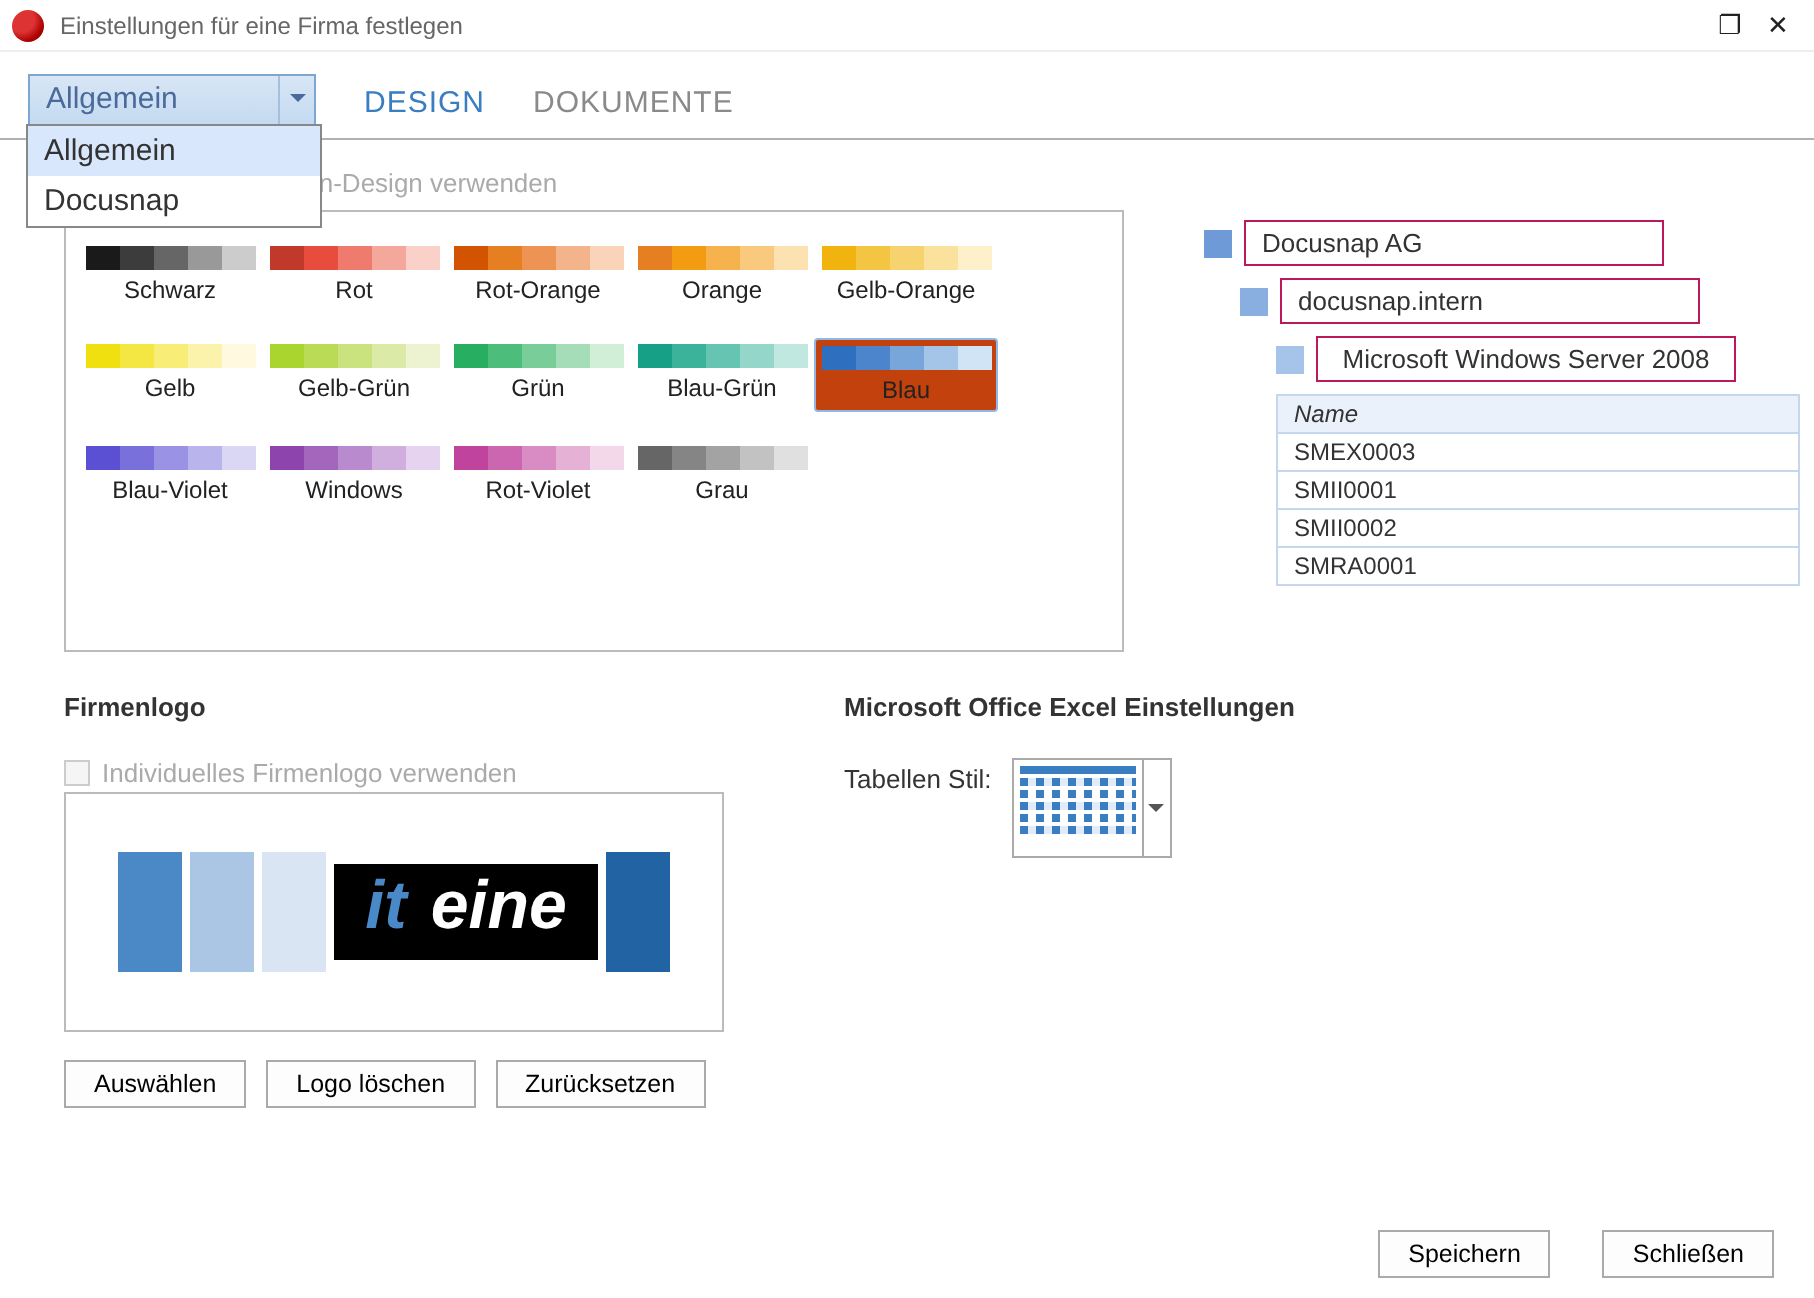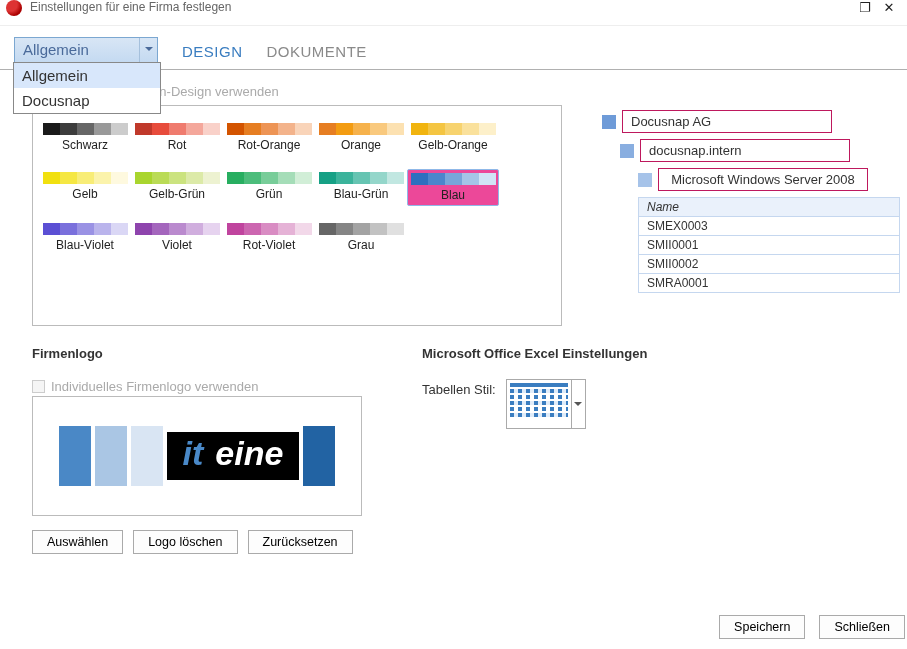--- a/index.html
+++ b/index.html
@@ -9,21 +9,21 @@
       background: #fff;
       color: #333;
       width: 907px;
       height: 649px;
       overflow: hidden;
       position: relative;
     }
     .titlebar {
       height: 26px;
       display: flex;
-      align-items: flex-start;
+      align-items: center;
       padding: 0 6px;
       border-bottom: 1px solid #eee;
     }
     .titlebar .app-icon {
       width: 16px; height: 16px; margin-right: 8px;
       border-radius: 50%;
       background: radial-gradient(circle at 30% 30%, #d33 40%, #a00 70%);
     }
     .titlebar .title { color: #666; font-size: 12px; flex: 1; }
     .titlebar .winbtn { width: 24px; text-align: center; color: #222; cursor: pointer; }
@@ -90,21 +90,21 @@
       display: flex; flex-wrap: wrap;
     }
     .swatch-item {
       width: 92px;
       text-align: center;
       margin: 4px 0 10px 0;
       padding: 3px 2px;
       font-size: 12px;
     }
     .swatch-item.selected {
-      background: #ec4899;
+      background: #c2410c;
       border: 1px solid #8fb8e8;
       border-radius: 2px;
     }
     .swatch-row { display: flex; justify-content: center; gap: 0; margin-bottom: 3px; }
     .sw { width: 17px; height: 12px; }
     .swatch-label { color: #222; }
     .tree-section { flex: 1; padding-top: 26px; }
     .tree-node { display: flex; align-items: center; gap: 6px; margin-bottom: 6px; }
     .tree-icon { width: 14px; height: 14px; background: #6e9bd8; }
     .tree-icon.mid { background: #89aee0; }
@@ -173,22 +173,22 @@
     .style-preview .hdr { background: #3a7dc0; }
     .style-preview .row1 { background: repeating-linear-gradient(90deg,#3a7dc0 0 4px,#e0ecf9 4px 8px); }
     .style-preview .row2 { background: repeating-linear-gradient(90deg,#3a7dc0 0 4px,#fff 4px 8px); }
     .style-arrow {
       width: 14px; border-left: 1px solid #aaa;
       display: flex; align-items: center; justify-content: center;
     }
     .style-arrow::after { content: ""; border: 4px solid transparent; border-top-color: #555; margin-top: 4px; }
     .footer {
       position: absolute;
-      bottom: 10px; right: 2px;
-      display: flex; gap: 14px;
+      bottom: 10px; right: 20px;
+      display: flex; gap: 26px;
     }
   </style>
 </head>
 <body>
 
 <div class="titlebar">
   <div class="app-icon"></div>
   <div class="title">Einstellungen für eine Firma festlegen</div>
   <div class="winbtn">❐</div>
   <div class="winbtn">✕</div>
@@ -329,21 +329,21 @@
             <div class="swatch-label">Blau-Violet</div>
           </div>
           <div class="swatch-item">
             <div class="swatch-row">
               <div class="sw" style="background: rgb(142, 68, 173);"></div>
               <div class="sw" style="background: rgb(164, 102, 189);"></div>
               <div class="sw" style="background: rgb(186, 138, 206);"></div>
               <div class="sw" style="background: rgb(208, 174, 222);"></div>
               <div class="sw" style="background: rgb(230, 211, 239);"></div>
             </div>
-            <div class="swatch-label">Violet</div>
+            <div class="swatch-label">Windows</div>
           </div>
           <div class="swatch-item">
             <div class="swatch-row">
               <div class="sw" style="background: rgb(192, 68, 158);"></div>
               <div class="sw" style="background: rgb(204, 102, 176);"></div>
               <div class="sw" style="background: rgb(217, 140, 195);"></div>
               <div class="sw" style="background: rgb(229, 178, 214);"></div>
               <div class="sw" style="background: rgb(242, 216, 233);"></div>
             </div>
             <div class="swatch-label">Rot-Violet</div>

